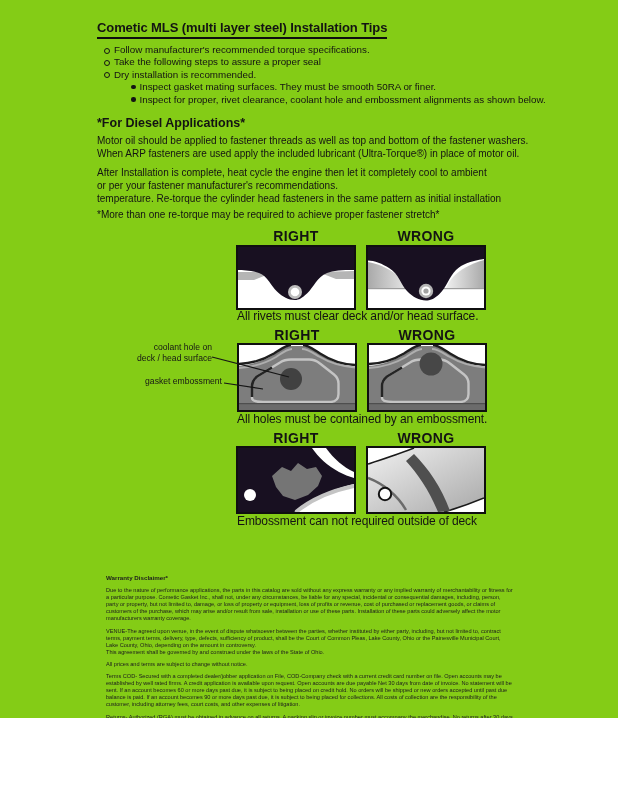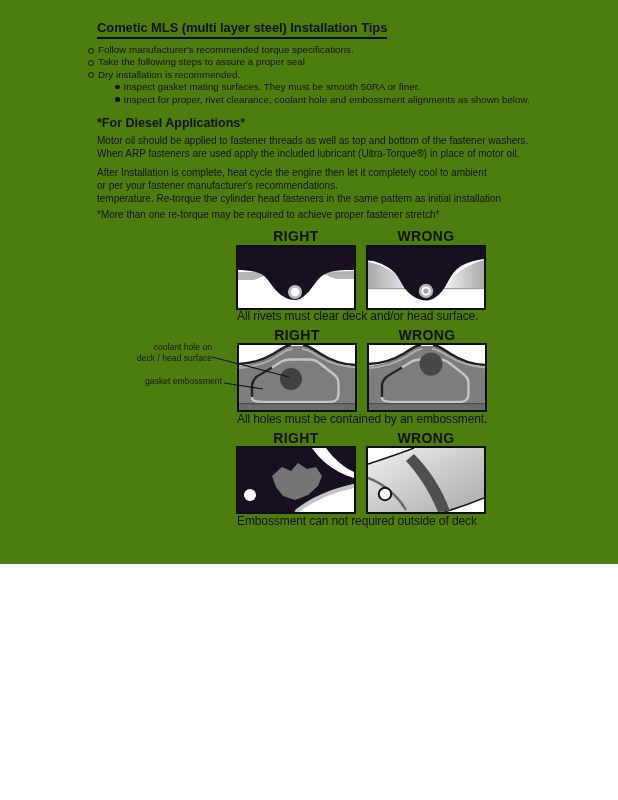--- a/index.html
+++ b/index.html
@@ -1,25 +1,25 @@
 <!DOCTYPE html>
 <html><head>
 <meta charset="utf-8">
 <style>
   html,body { margin:0; padding:0; background:#ffffff; }
   .page {
-    position:relative; width:618px; height:564px; background:#4d7c0f;
+    position:relative; width:618px; height:718px; background:#84cc16;
     font-family:"Liberation Sans", sans-serif; color:#131313; overflow:hidden;
   }
   .title {
     position:absolute; left:97px; top:20px; font-size:13px; font-weight:bold;
     letter-spacing:-0.1px; border-bottom:2px solid #0e0e0e; padding-bottom:2px;
     white-space:nowrap;
   }
-  .bullets { position:absolute; left:88px; top:44px; font-size:9.8px; line-height:12.4px; }
+  .bullets { position:absolute; left:104px; top:44px; font-size:9.8px; line-height:12.4px; }
   .b-item { display:flex; align-items:flex-start; white-space:nowrap; }
   .marker-open {
     width:4px; height:4px; border:1px solid #141414; border-radius:50%;
     margin:3.5px 4px 0 0; flex:0 0 auto;
   }
   .marker-filled {
     width:4.5px; height:4.5px; background:#141414; border-radius:50%;
     margin:3.5px 4px 0 0; flex:0 0 auto;
   }
   .b-item.sub { margin-left:27px; }

